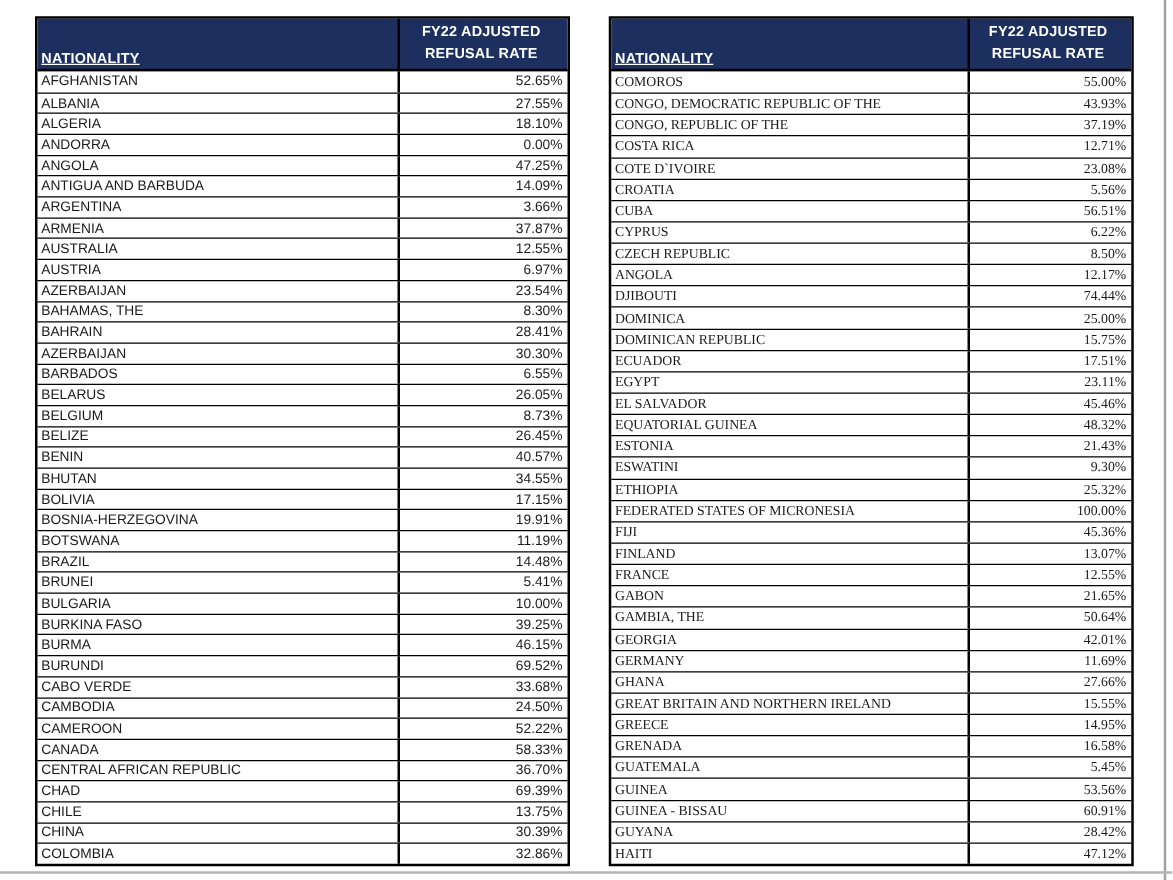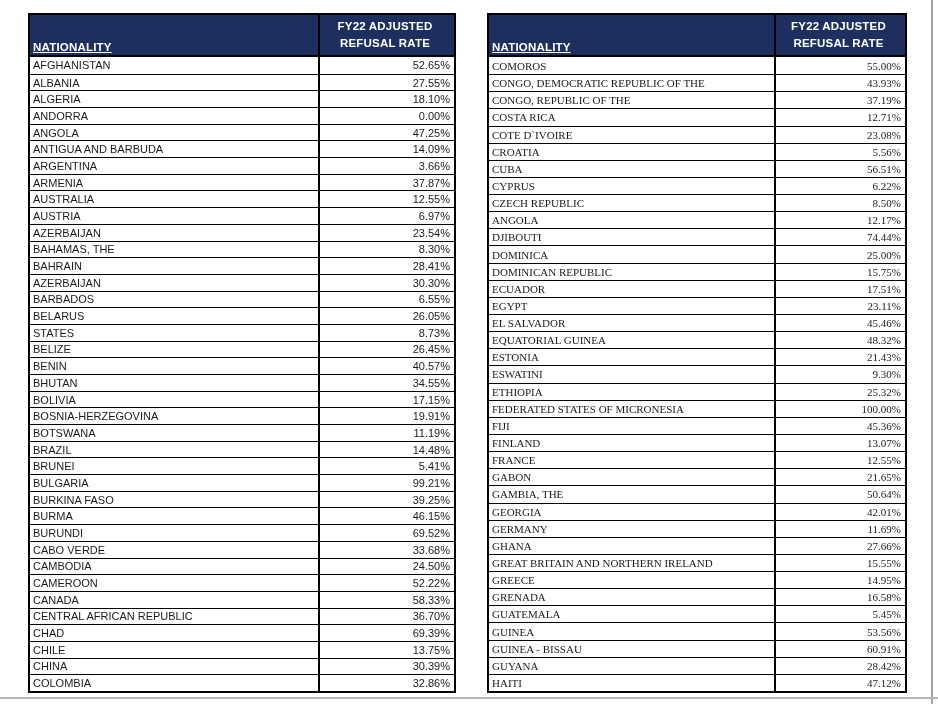--- a/index.html
+++ b/index.html
@@ -176,21 +176,21 @@
         </div>
         <div class="row">
           <div class="cell name">BARBADOS</div>
           <div class="cell rate">6.55%</div>
         </div>
         <div class="row">
           <div class="cell name">BELARUS</div>
           <div class="cell rate">26.05%</div>
         </div>
         <div class="row">
-          <div class="cell name">STATES</div>
+          <div class="cell name">BELGIUM</div>
           <div class="cell rate">8.73%</div>
         </div>
         <div class="row">
           <div class="cell name">BELIZE</div>
           <div class="cell rate">26.45%</div>
         </div>
         <div class="row">
           <div class="cell name">BENIN</div>
           <div class="cell rate">40.57%</div>
         </div>
@@ -213,21 +213,21 @@
         <div class="row">
           <div class="cell name">BRAZIL</div>
           <div class="cell rate">14.48%</div>
         </div>
         <div class="row">
           <div class="cell name">BRUNEI</div>
           <div class="cell rate">5.41%</div>
         </div>
         <div class="row">
           <div class="cell name">BULGARIA</div>
-          <div class="cell rate">99.21%</div>
+          <div class="cell rate">10.00%</div>
         </div>
         <div class="row">
           <div class="cell name">BURKINA FASO</div>
           <div class="cell rate">39.25%</div>
         </div>
         <div class="row">
           <div class="cell name">BURMA</div>
           <div class="cell rate">46.15%</div>
         </div>
         <div class="row">

